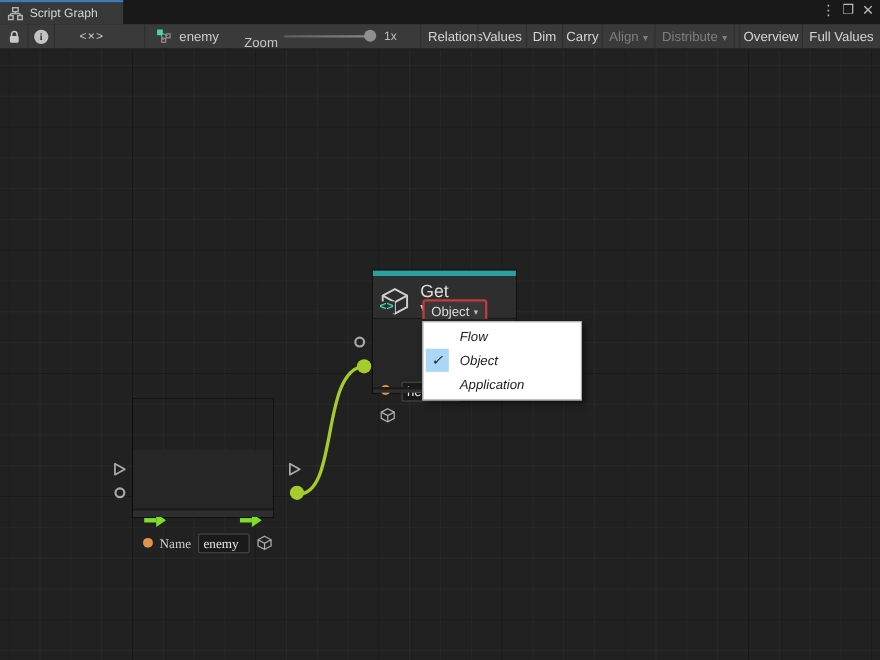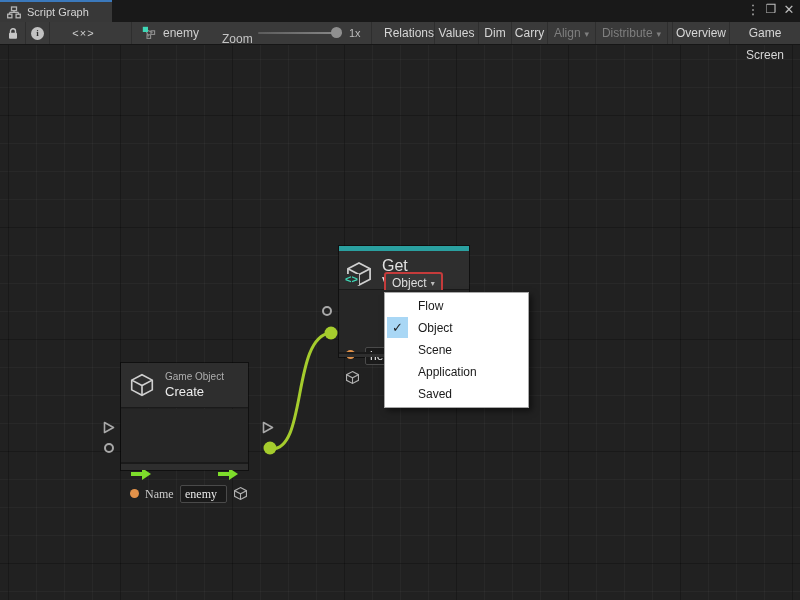--- a/index.html
+++ b/index.html
@@ -96,21 +96,21 @@
   .odot { width:9px; height:9px; border-radius:50%; background:#e2924a; }
 
   
   .port { position:absolute; z-index:10; }
   .pcircle { width:10px; height:10px; border-radius:50%; border:2px solid #a8a8a8; }
 
   
   .menu { position:absolute; left:384px; top:292px; width:145px; background:#ffffff;
           border:1px solid #a8a8a8; box-shadow:3px 3px 6px rgba(0,0,0,0.5); z-index:50; padding:2px 0; }
   .mitem { position:relative; height:22px; line-height:22px; font-size:12px; color:#1a1a1a;
-           padding-left:33px; cursor:default; }
+           padding-left:33px; cursor:default;font-style:italic; }
   .mcheck { position:absolute; left:2px; top:0px; width:21px; height:21px; background:#a9d7f5;
             color:#1f1f1f; font-size:13px; text-align:center; line-height:21px; }
 </style>
 </head>
 <body>
 
 <div class="tabbar">
   <div class="tab">
     <span style="display:inline-flex">
       <svg width="14" height="13" viewBox="0 0 14 13" fill="none" stroke="#b5b5b5" stroke-width="1.3">
@@ -153,32 +153,32 @@
       </svg>
     </span>
     <span>enemy</span>
   </div>
 
   <div class="zoomlabel">Zoom</div>
   <div class="zoomtrack"></div>
   <div class="zoomknob"></div>
   <div class="zoomval">1x</div>
 
-  <div class="tbtn" style="left:371px;width:63px;text-align:right;">Relations</div>
+  <div class="tbtn" style="left:382px;width:63px;">Relations</div>
   <div class="tbtn" style="left:434px;width:44px;">Values</div>
   <div class="tbtn" style="left:478px;width:33px;">Dim</div>
   <div class="tbtn" style="left:511px;width:36px;">Carry</div>
   <div class="tbtn disabled" style="left:547px;width:48px;">
     <span>Align</span><span class="chev">▾</span>
   </div>
   <div class="tbtn disabled last" style="left:595px;width:73px;">
     <span>Distribute</span><span class="chev">▾</span>
   </div>
   <div class="tbtn" style="left:672px;width:57px;">Overview</div>
-  <div class="tbtn last" style="left:729px;width:71px;border-right:none;">Game Screen</div>
+  <div class="tbtn last" style="left:729px;width:71px;border-right:none;">Full Values</div>
 </div>
 
 <div class="canvas"></div>
 
 <svg class="wires">
   <path d="M 270 449 C 308 453 291 338 330 333" fill="none" stroke="#a5cc2d" stroke-width="3"></path>
   <circle cx="270" cy="448" r="6.5" fill="#a5cc2d"></circle>
   <circle cx="331" cy="333" r="6.5" fill="#a5cc2d"></circle>
 </svg>
 
@@ -218,30 +218,20 @@
       <svg width="15" height="15" viewBox="0 0 24 24" fill="none" stroke="#b0b0b0" stroke-width="1.8">
         <path d="M12 2.5 21.5 7.5 V16.5 L12 21.5 2.5 16.5 V7.5 Z"></path>
         <path d="M2.5 7.5 L12 12.5 L21.5 7.5 M12 12.5 V21.5"></path>
       </svg>
     </div>
   </div>
   <div class="footer"></div>
 </div>
 
 <div class="node cr">
-  <div class="header">
-    <div class="iconwrap">
-      <svg width="26" height="26" viewBox="0 0 24 24" fill="none" stroke="#d0d0d0" stroke-width="1.5">
-        <path d="M12 2.5 21.5 7.5 V16.5 L12 21.5 2.5 16.5 V7.5 Z"></path>
-        <path d="M2.5 7.5 L12 12.5 L21.5 7.5 M12 12.5 V21.5"></path>
-      </svg>
-    </div>
-    <div class="cat">Game Object</div>
-    <div class="title">Create</div>
-  </div>
   <div class="body">
     <div class="arrow-l">
       <svg width="20" height="12" viewBox="0 0 20 12">
           <rect x="0" y="4" width="11" height="4" fill="#7ede2b"></rect>
           <polygon points="11,0 20,6 11,12" fill="#7ede2b"></polygon>
         </svg>
     </div>
     <div class="arrow-r">
       <svg width="20" height="12" viewBox="0 0 20 12">
           <rect x="0" y="4" width="11" height="4" fill="#7ede2b"></rect>
@@ -260,16 +250,14 @@
   </div>
   <div class="footer"></div>
 </div>
 
 <div class="menu">
   <div class="mitem">Flow</div>
   <div class="mitem">
     <span class="mcheck">✓</span>
     <span>Object</span>
   </div>
-  <div class="mitem">Scene</div>
   <div class="mitem">Application</div>
-  <div class="mitem">Saved</div>
 </div>
 
 </body></html>

